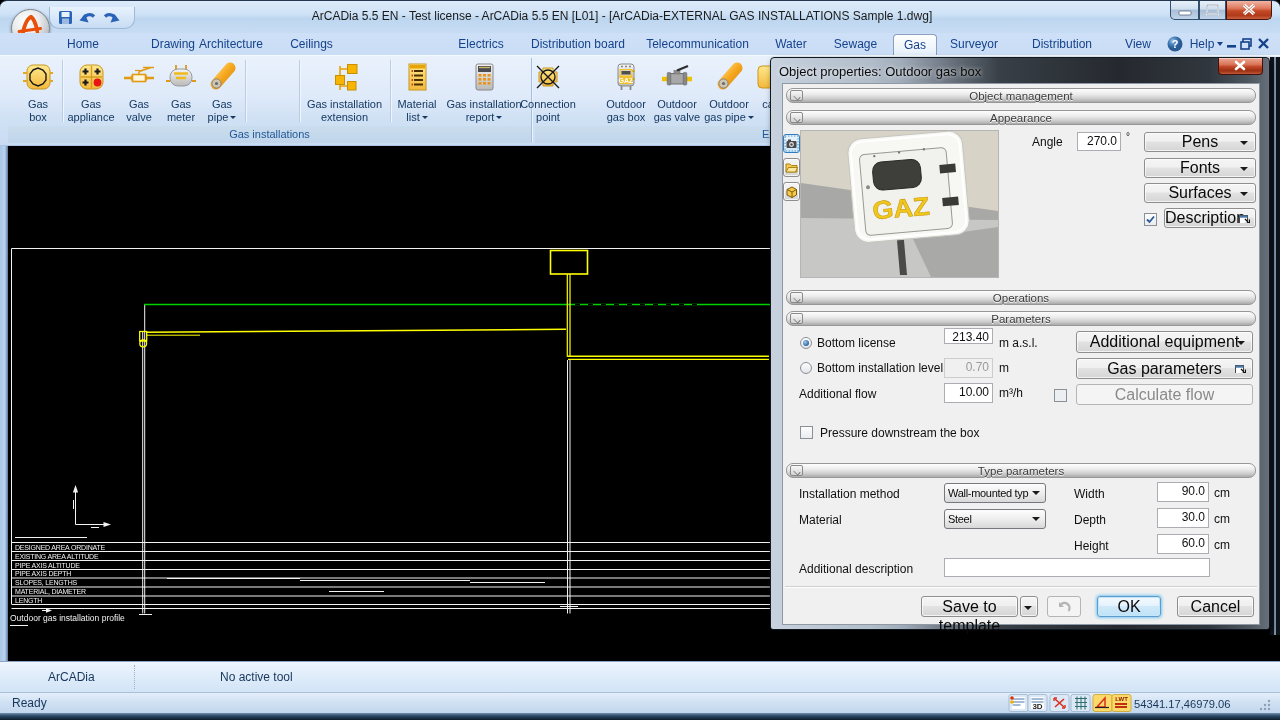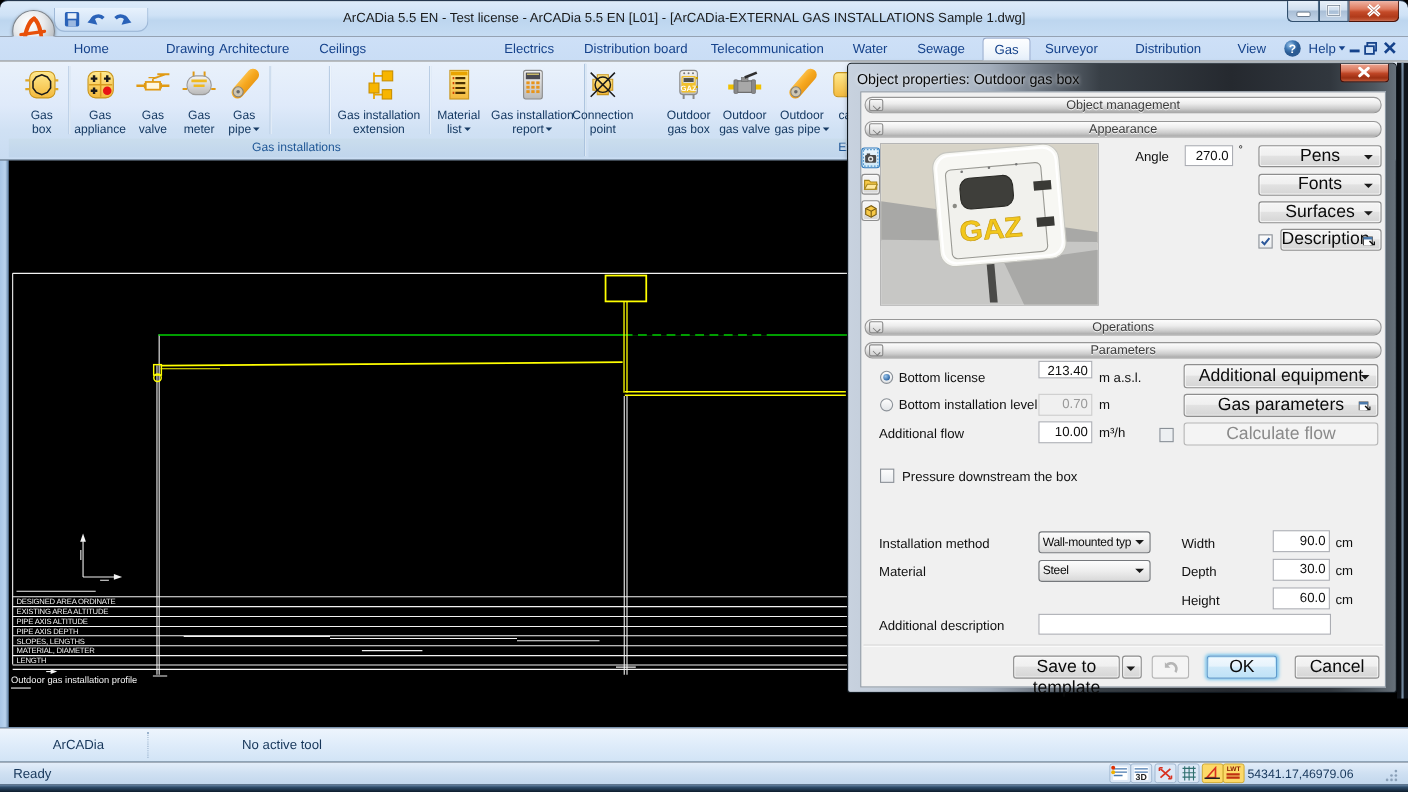--- a/index.html
+++ b/index.html
@@ -462,20 +462,21 @@
             <path d="M6 6 L10.5 10.5 M10.5 10.5 v-4 M10.5 10.5 h-4" stroke="#111" stroke-width="1.3" fill="none"></path>
           </svg>
   </div>
   <div class="lbl" style="left:16px;top:303px;">Additional flow</div>
   <div class="fld" style="left:161px;top:299px;width:49px;height:20px;">10.00</div>
   <div class="lbl" style="left:216px;top:302px;">m³/h</div>
   <div class="cbx" style="left:271px;top:305px;background:#eceff2;"></div>
   <div class="btn dis" style="left:293px;top:300px;width:177px;height:21px;line-height:19px;">Calculate flow</div>
   <div class="cbx" style="left:17px;top:342px;"></div>
   <div class="lbl" style="left:37px;top:342px;">Pressure downstream the box</div>
+  <div class="hdr" style="top:379px;"><div class="chev"></div>Type parameters</div>
 
   <div class="lbl" style="left:16px;top:403px;">Installation method</div>
   <div class="combo" style="left:161px;top:399px;">Wall-mounted typ<div class="cbtn"></div></div>
   <div class="lbl" style="left:291px;top:403px;">Width</div>
   <div class="fld" style="left:374px;top:398px;width:52px;height:20px;">90.0</div>
   <div class="lbl" style="left:431px;top:402px;">cm</div>
   <div class="lbl" style="left:16px;top:429px;">Material</div>
   <div class="combo" style="left:161px;top:425px;">Steel<div class="cbtn"></div></div>
   <div class="lbl" style="left:291px;top:429px;">Depth</div>
   <div class="fld" style="left:374px;top:424px;width:52px;height:20px;">30.0</div>

